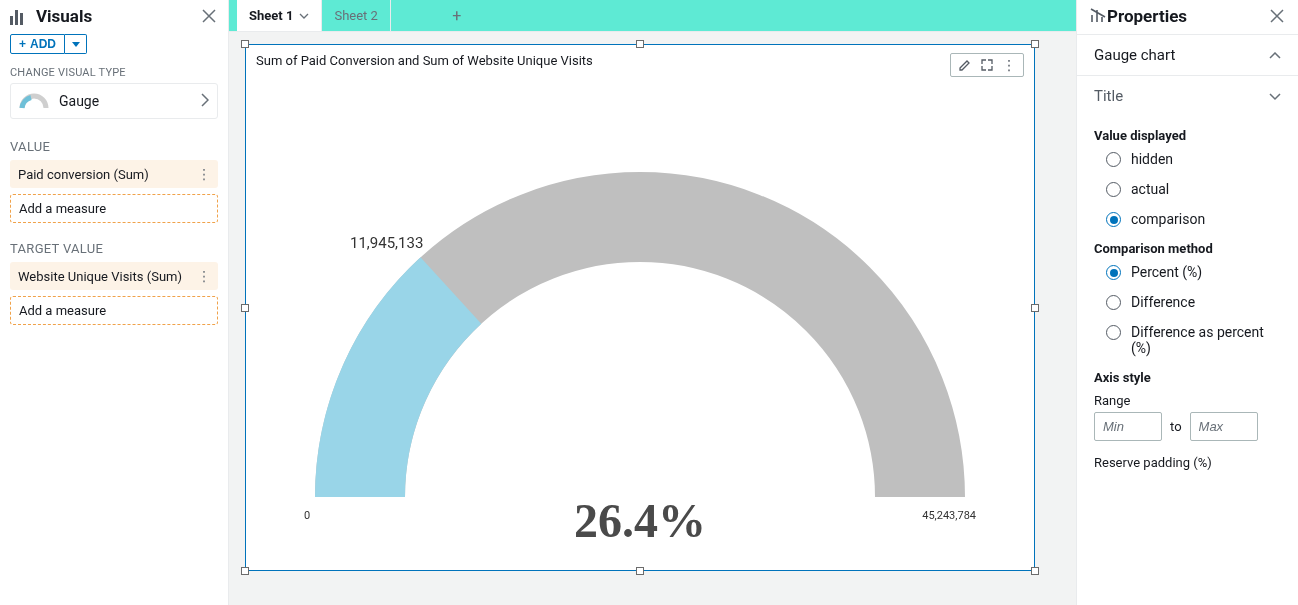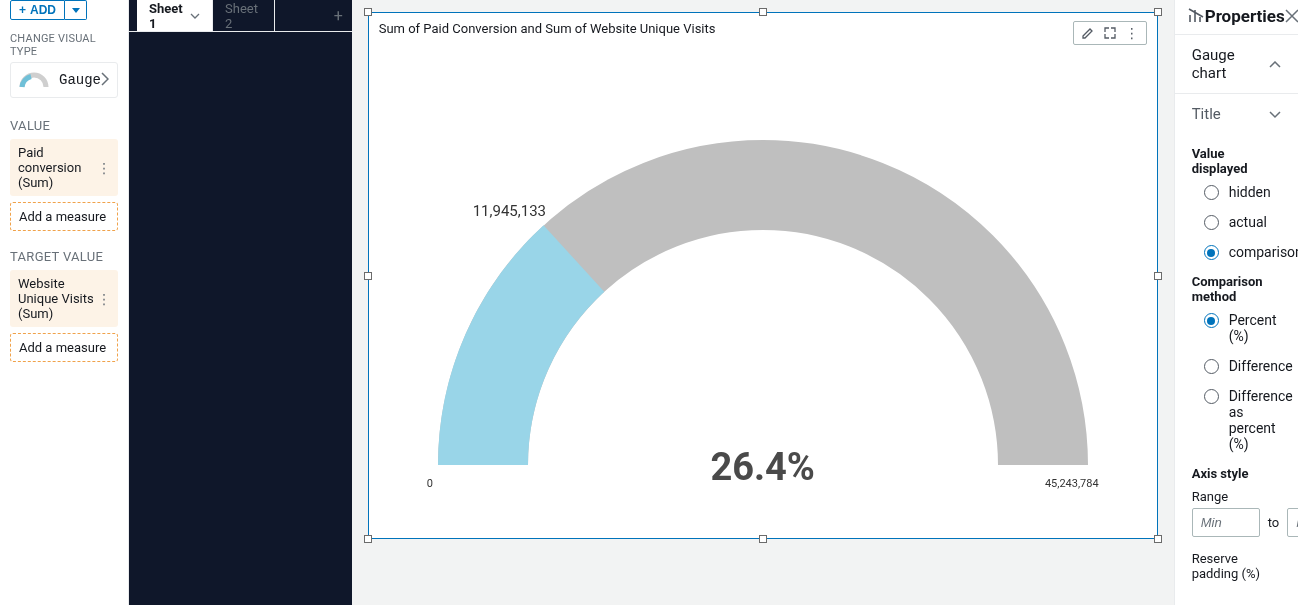--- a/index.html
+++ b/index.html
@@ -107,21 +107,20 @@
       align-items:center;
       justify-content:space-between;
       padding: 6px 8px;
       cursor:pointer;
     }
     .visual-type-left {
       display:flex;
       align-items:center;
       gap:10px;
       font-size:14px;
-      font-family:Liberation Mono, monospace;
     }
     .gauge-mini {
       width: 30px; height: 22px;
       display:flex;
       align-items:center;
       justify-content:center;
     }
     .chev-right {
       color:#687078;
       font-size:16px;
@@ -156,23 +155,23 @@
       border-radius: 3px;
       padding: 6px 8px;
       color:#16191f;
       font-size:13px;
       cursor:pointer;
     }
 
     
     .center {
       flex:1;
-      background:#0f172a;
-      display:flex;
-      flex-direction:row;
+      background:#5eead4;
+      display:flex;
+      flex-direction:column;
     }
     .tabs-bar {
       height: 32px;
       border-bottom: 1px solid #e9ebed;
       display:flex;
       align-items:stretch;
       padding-left:8px;
     }
     .tab {
       display:flex;
@@ -264,24 +263,25 @@
     .gauge-svg {
       position:absolute;
       left:50%;
       transform:translateX(-50%);
       top: 70px;
     }
     .gauge-center-text {
       position:absolute;
       width:100%;
       text-align:center;
-      top: 400px;
-      font-size: 38px;
+      top: 416px;
+      font-size: 48px;
       font-weight:700;
       color:#4a4a4a;
+      font-family:Liberation Serif, serif;
     }
     .gauge-left-label {
       position:absolute;
       left: 58px;
       top: 432px;
       font-size:11px;
       color:#333;
     }
     .gauge-right-label {
       position:absolute;
@@ -412,20 +412,35 @@
     .reserve-label {
       font-size:13px;
       color:#16191f;
       margin-top:14px;
     }
   </style>
 </head>
 <body>
 
 <div class="left-panel">
+  <div class="left-header">
+    <div class="left-header-title">
+      <span class="bar-chart-icon">
+        <span style="height:9px"></span>
+          <span style="height:15px"></span>
+          <span style="height:12px"></span>
+      </span>
+      <span>Visuals</span>
+    </div>
+    <div class="close-x">
+      <svg width="14" height="14" viewBox="0 0 14 14">
+          <path d="M1 1 L13 13 M13 1 L1 13" stroke="#687078" stroke-width="1.5" fill="none"></path>
+        </svg>
+    </div>
+  </div>
 
   <div class="add-row">
     <button class="add-btn">
       <span>+</span>
       <span>ADD</span>
     </button>
     <button class="add-btn-drop">
       <span class="triangle-down"></span>
     </button>
   </div>

